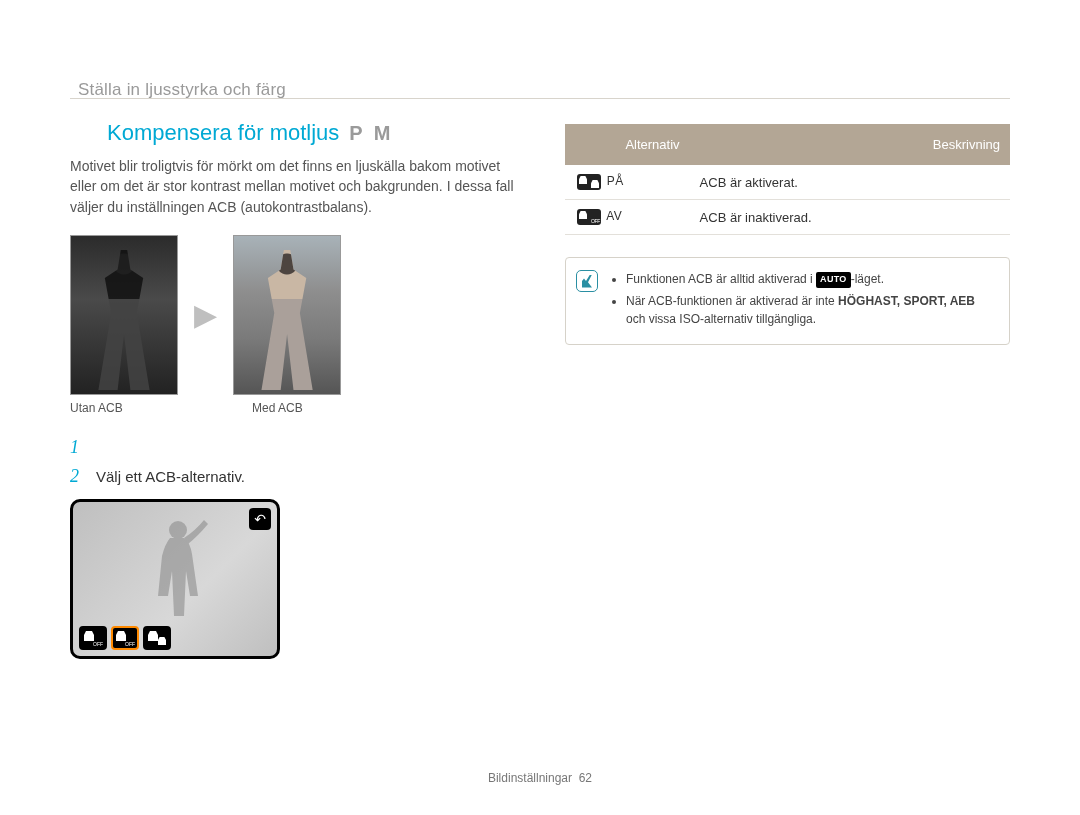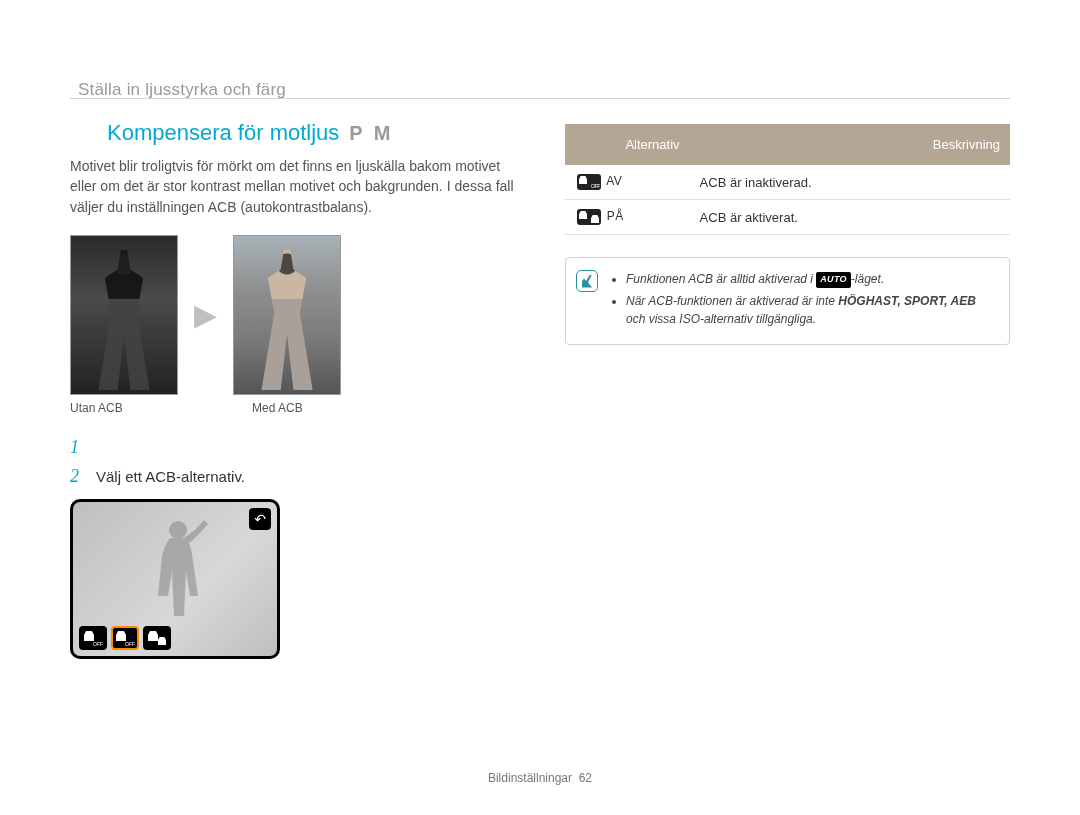--- a/index.html
+++ b/index.html
@@ -276,21 +276,21 @@
     display: flex;
     align-items: center;
     justify-content: center;
   }
   .note-icon::before {
     content: "";
     width: 10px; height: 13px;
     background: #2a8fa3;
     clip-path: polygon(0 100%,100% 100%,60% 60%,100% 0,80% 0,40% 50%,20% 30%,0 50%);
   }
-  .note-box ul { list-style: disc; padding-left: 16px; font-style: italic; }
+  .note-box ul { list-style: disc; padding-left: 16px; }
   .note-box li { margin-bottom: 4px; }
   .badge-auto {
     display: inline-block;
     background: #000;
     color: #fff;
     font-size: 9px;
     padding: 1px 4px;
     border-radius: 2px;
     vertical-align: middle;
     font-weight: 700;
@@ -379,31 +379,31 @@
     <table class="opts">
       <thead>
         <tr>
           <th>Alternativ</th>
           <th>Beskrivning</th>
         </tr>
       </thead>
       <tbody>
         <tr>
           <td class="alt-cell">
+            <span class="icon-acb-on"></span>
+            <span>PÅ</span>
+          </td>
+          <td>ACB är aktiverat.</td>
+        </tr>
+        <tr>
+          <td class="alt-cell">
             <span class="icon-acb-off"></span>
             <span>AV</span>
           </td>
           <td>ACB är inaktiverad.</td>
-        </tr>
-        <tr>
-          <td class="alt-cell">
-            <span class="icon-acb-on"></span>
-            <span>PÅ</span>
-          </td>
-          <td>ACB är aktiverat.</td>
         </tr>
       </tbody>
     </table>
 
     <div class="note-box">
       <div class="note-icon"></div>
       <ul>
         <li>
           <span>Funktionen ACB är alltid aktiverad i </span><span class="badge-auto">AUTO</span><span>-läget.</span>
         </li>

